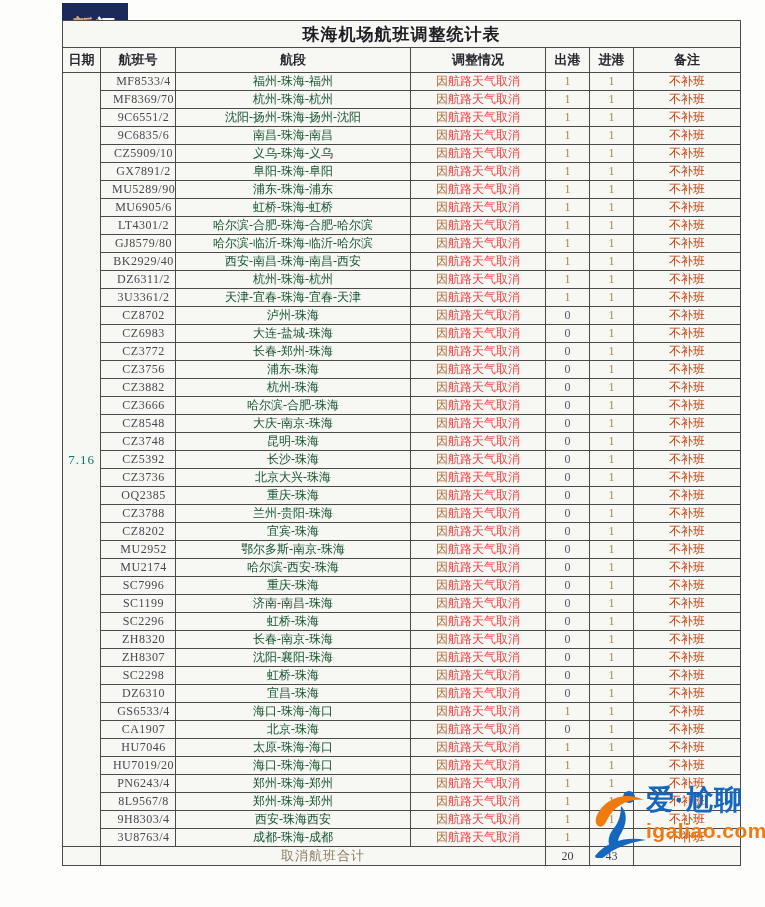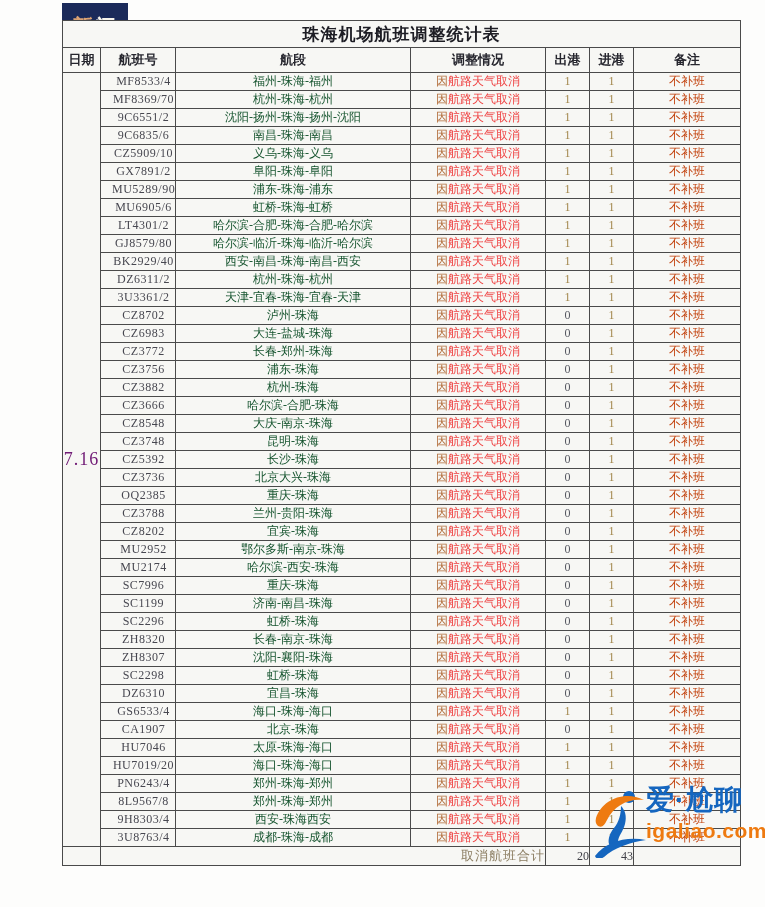--- a/index.html
+++ b/index.html
@@ -31,30 +31,30 @@
     padding:0;margin:0;overflow:hidden;white-space:nowrap;
     text-align:center;vertical-align:middle;
   }
   .title-row th{
     height:26px;font-size:17px;font-weight:bold;color:#1d1d24;letter-spacing:1px;
   }
   .head-row th{
     height:24px;font-size:13px;font-weight:bold;color:#26262e;
   }
   tbody td{height:17px;line-height:17px;font-size:12px;}
-  .date-cell{font-size:18px;color:#701a75;letter-spacing:1px;}
+  .date-cell{font-size:13px;color:#0f766e;letter-spacing:1px;}
   .c-flight{color:#474750;letter-spacing:0.5px;padding-left:11px;}
   .c-route{color:#14532d;}
   .c-adj{color:#ef4444;}
   .c-adj::first-letter{color:#b4703e;}
   .c-num{font-size:12px;}
   .c-num.one{color:#a2874b;}
   .c-num.zero{color:#565861;}
   .c-remark{color:#c2410c;}
-  .sum-row td{height:18px;line-height:18px;text-align:right;}
+  .sum-row td{height:18px;line-height:18px;}
   .sum-label{font-size:13px;color:#8a7c60;letter-spacing:1px;}
   .sum-num{font-size:12px;color:#3f3f46;}
 
   
   .watermark{
     position:absolute;left:594px;top:782px;width:172px;height:77px;z-index:5;
   }
   .wm-logo{position:absolute;left:0;top:2px;}
   .wm-text{position:absolute;left:52px;top:0;}
   .wm-brand{

